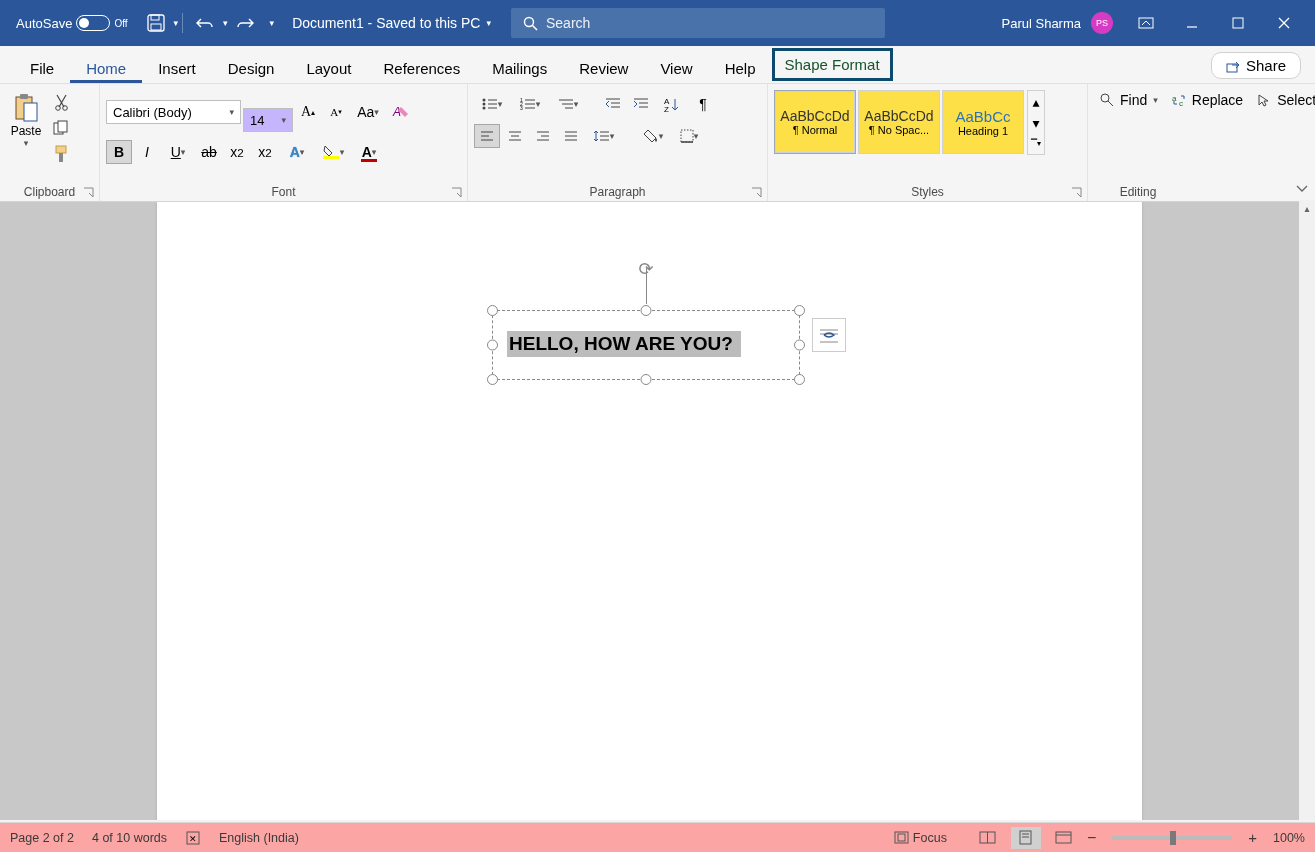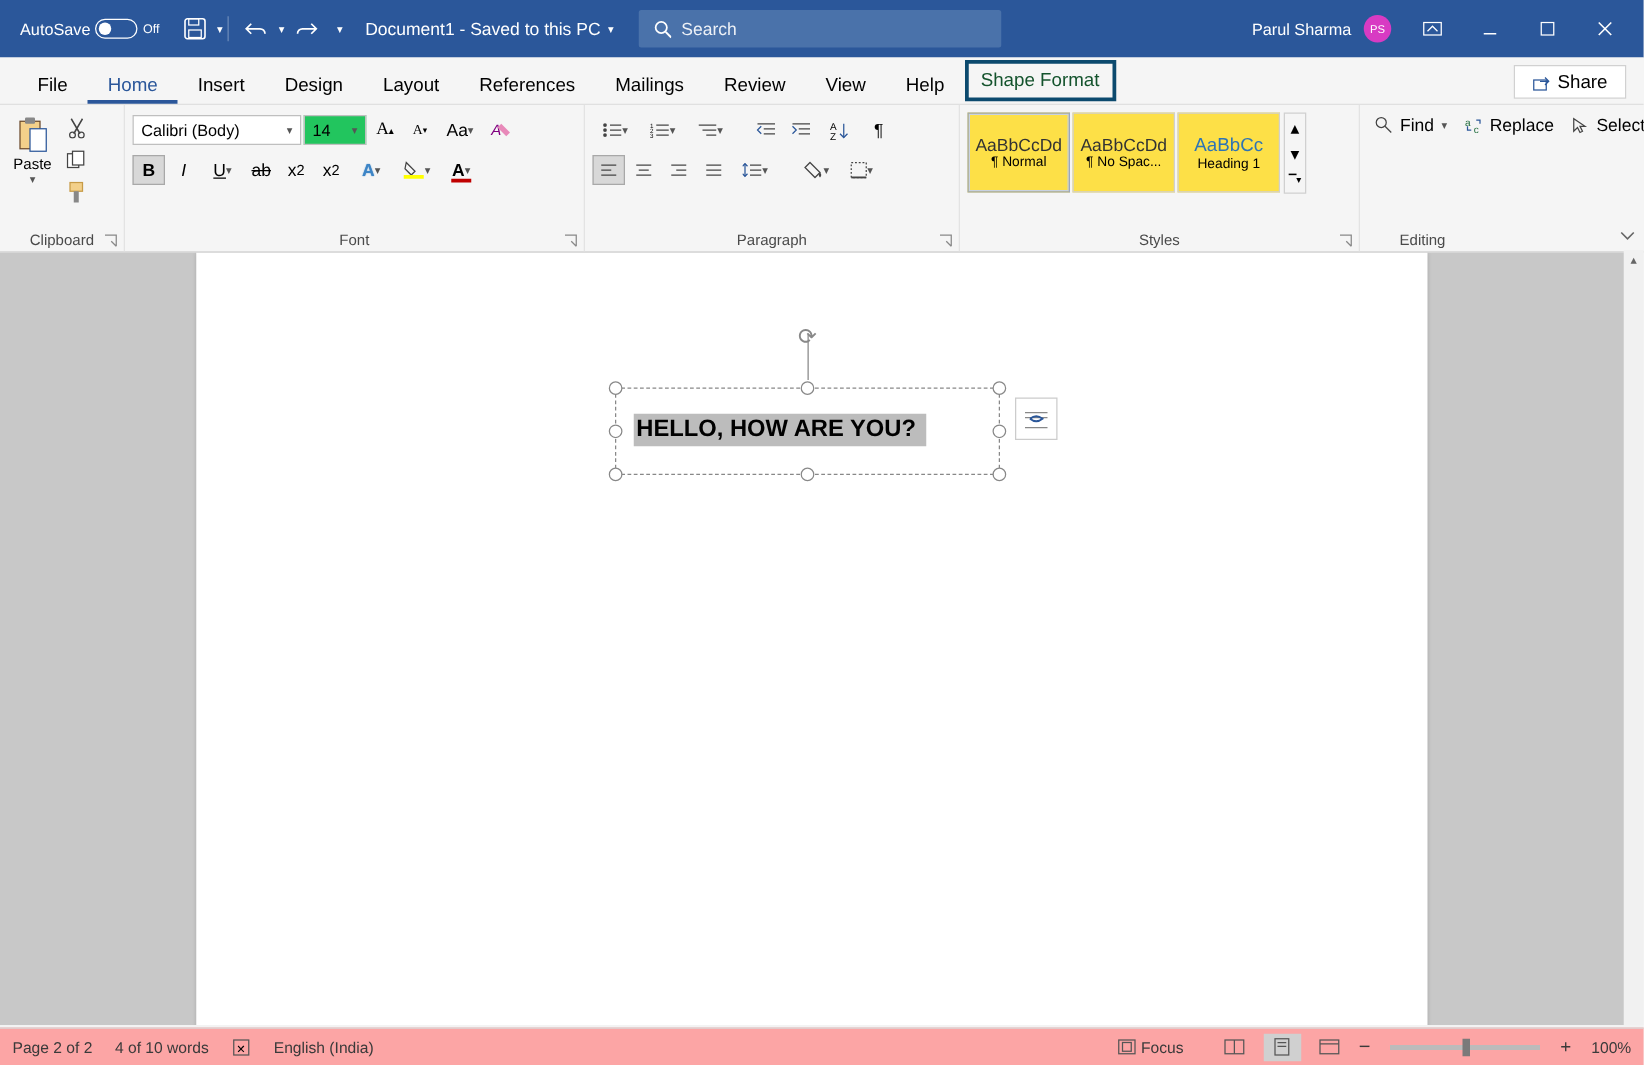--- a/index.html
+++ b/index.html
@@ -6,49 +6,49 @@
 body { background: #f3f3f3; width: 1315px; height: 852px; overflow: hidden; position: relative; }
 
 
 .titlebar { background: #2b579a; height: 46px; display: flex; align-items: center; color: white; font-size: 13px; padding: 0 8px; }
 .titlebar .autosave-label { margin-right: 4px; margin-left: 8px; }
 .toggle { width: 34px; height: 16px; border: 1px solid white; border-radius: 8px; display: inline-flex; align-items: center; padding: 0 2px; margin-right: 4px; }
 .toggle .knob { width: 10px; height: 10px; background: white; border-radius: 50%; }
 .tb-icon { width: 32px; height: 32px; display: inline-flex; align-items: center; justify-content: center; margin: 0 2px; cursor: pointer; }
 .tb-sep { width: 1px; height: 20px; background: rgba(255,255,255,0.3); margin: 0 4px; }
 .doc-title { margin-left: 18px; font-size: 14px; }
-.searchbox { background: #4a72aa; height: 30px; width: 290px; margin-left: 20px; display: flex; align-items: center; padding: 0 12px; border-radius: 2px; }
+.searchbox { background: #4a72aa; height: 30px; width: 374px; margin-left: 20px; display: flex; align-items: center; padding: 0 12px; border-radius: 2px; }
 .searchbox input { background: transparent; border: none; outline: none; color: white; font-size: 14px; margin-left: 8px; width: 260px; }
 .searchbox input::placeholder { color: rgba(255,255,255,0.9); }
 .tb-right { margin-left: auto; display: flex; align-items: center; }
 .user-badge { width: 22px; height: 22px; background: #d83bc3; border-radius: 50%; display: inline-flex; align-items: center; justify-content: center; font-size: 9px; margin: 0 10px; }
 .sysbtn { width: 46px; height: 46px; display: inline-flex; align-items: center; justify-content: center; cursor: pointer; }
 
 
 .tabsrow { height: 38px; background: #f5f5f5; display: flex; align-items: flex-end; padding: 0 14px; border-bottom: 1px solid #e0e0e0; }
 .tab { padding: 0 16px 6px; font-size: 15px; cursor: pointer; }
 .tab.active { color: #2b579a; border-bottom: 3px solid #2b579a; font-weight: 400; padding-bottom: 3px; }
 .tab.hl { color: #14532d; border: 3px solid #0c4a6e; padding: 5px 10px 5px; margin-bottom: 2px; text-align: right; }
-.share-btn { margin-left: auto; font-size: 15px; padding: 4px 14px; border: 1px solid #d1d1d1; background: white; border-radius: 0; display: flex; align-items: center; margin-bottom: 4px; cursor: pointer; }
+.share-btn { margin-left: auto; font-size: 15px; padding: 4px 14px; border: 1px solid #d1d1d1; background: white; border-radius: 10px; display: flex; align-items: center; margin-bottom: 4px; cursor: pointer; }
 
 
 .ribbon { height: 118px; background: #f5f5f5; display: flex; border-bottom: 1px solid #d4d4d4; }
 .rgroup { display: flex; flex-direction: column; border-right: 1px solid #e3e3e3; padding: 4px 6px 0; position: relative; }
 .rgroup-body { flex: 1; display: flex; align-items: flex-start; }
 .rgroup-label { text-align: center; font-size: 12px; color: #4a4a4a; padding: 2px 0 2px; }
 .rgroup .dlg-launcher { position: absolute; bottom: 2px; right: 4px; width: 12px; height: 12px; }
 
 .bigbtn { display: flex; flex-direction: column; align-items: center; font-size: 12px; padding: 4px 4px 0; cursor: pointer; }
 .bigbtn .icon { width: 32px; height: 32px; display: flex; align-items: center; justify-content: center; }
 .smbtn { width: 26px; height: 24px; display: inline-flex; align-items: center; justify-content: center; cursor: pointer; font-size: 14px; border: 1px solid transparent; }
 .smbtn.box { border: 1px solid #bfbfbf; }
 .smbtn.pressed { background: #d8d8d8; border-color: #a8a8a8; }
 .row { display: flex; align-items: center; gap: 2px; margin-bottom: 2px; }
 .fontname { width: 135px; height: 24px; border: 1px solid #bfbfbf; background: white; font-size: 13px; padding: 0 6px; display: flex; align-items: center; justify-content: space-between; }
-.fontsize { width: 50px; height: 24px; border: 1px solid #bfbfbf; background: #22c55e; font-size: 13px; padding: 0 6px; display: flex; align-items: center; justify-content: space-between; }
+.fontsize { width: 50px; height: 24px; border: 1px solid #bfbfbf; background: #c4b5fd; font-size: 13px; padding: 0 6px; display: flex; align-items: center; justify-content: space-between; margin-top: 16px; }
 .dd { font-size: 9px; color: #555; }
 
 .style-tile { width: 82px; height: 64px; border: 1px solid #d0d0d0; background: #fde047; display: flex; flex-direction: column; align-items: center; justify-content: center; font-size: 11px; cursor: pointer; }
 .style-tile.active { border-color: #9aa7bf; box-shadow: 0 0 0 1px #c7d1e2 inset; }
 .style-tile .preview { font-size: 14px; color: #333; }
 .style-tile .preview.blue { color: #2e74b5; font-size: 15px; }
 .edit-item { display: flex; align-items: center; font-size: 14px; padding: 2px 6px; cursor: pointer; gap: 6px; }
 
 
 .canvas { position: absolute; top: 202px; left: 0; right: 15px; bottom: 32px; background: #c8c8c8; overflow: hidden; }

